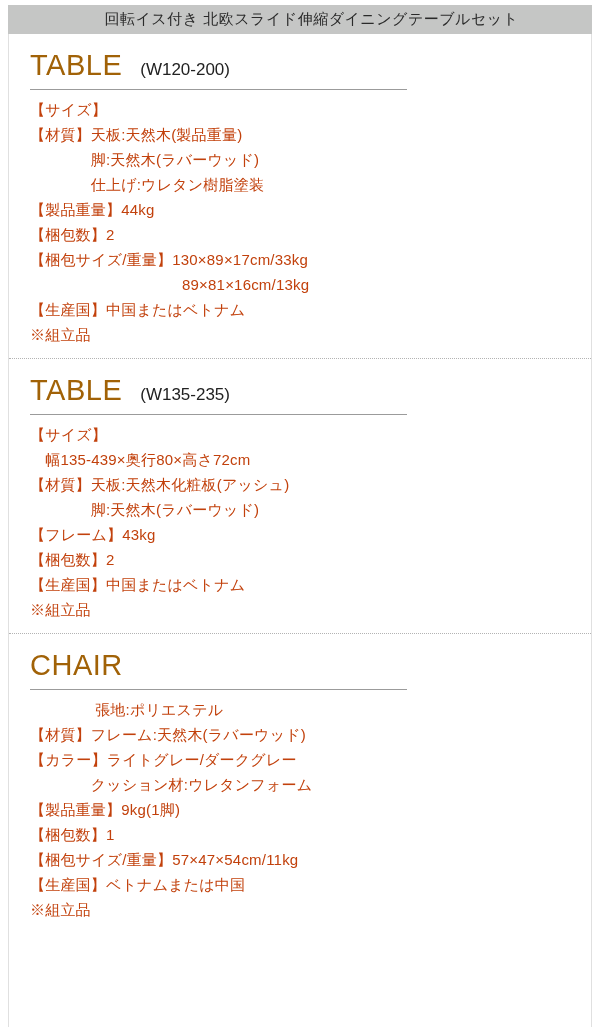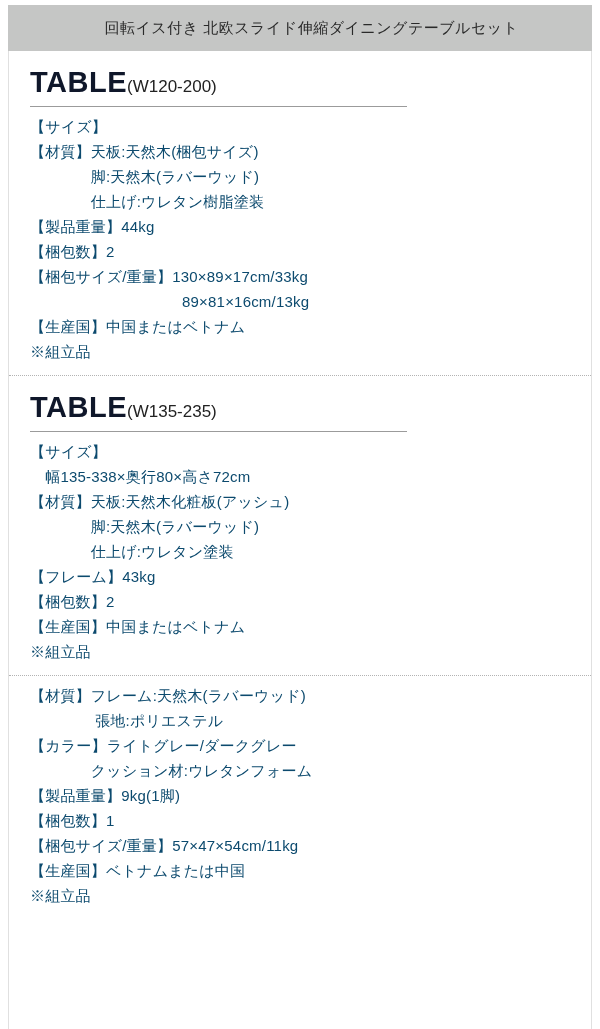--- a/index.html
+++ b/index.html
@@ -15,21 +15,21 @@
     -webkit-text-size-adjust: none;
   }
   .page {
     position: relative;
     width: 600px;
     height: 1029px;
     background: #ffffff;
   }
   .header-bar {
     margin: 5px 8px 0 8px;
-    height: 46px;
+    height: 29px;
     background: #c5c6c5;
     display: flex;
     align-items: center;
     justify-content: center;
     padding-left: 23px;
   }
   .header-title {
     font-size: 15px;
     color: #2a2a2a;
     letter-spacing: 0.5px;
@@ -47,36 +47,36 @@
   .spec-heading {
     margin: 17px 0 0 0;
     width: 377px;
     line-height: 29px;
     padding-bottom: 5px;
     border-bottom: 1px solid #9b9b9b;
     white-space: nowrap;
   }
   .h-main {
     font-size: 29px;
-    font-weight: bold;
-    color: #0f172a;
+    font-weight: normal;
+    color: #a16207;
     letter-spacing: 0.5px;
   }
   .h-sub {
     font-size: 17px;
     color: #222222;
-    margin-left: 0;
+    margin-left: 18px;
   }
   .spec-lines {
     margin-top: 7px;
   }
   .spec-line {
     font-size: 15px;
     line-height: 25px;
-    color: #0c4a6e;
+    color: #c2410c;
     white-space: pre-wrap;
     letter-spacing: 0.2px;
   }
   hr.dotted {
     border: none;
     border-top: 1px dotted #b3b3b3;
     margin: 11px -21px 0 -21px;
     height: 0;
   }
 </style>
@@ -90,57 +90,59 @@
   </div>
 
   <div class="content">
 
     <section>
       <div class="spec-heading">
         <span class="h-main">TABLE</span><span class="h-sub">(W120-200)</span>
       </div>
       <div class="spec-lines">
           <div class="spec-line">【サイズ】</div>
-          <div class="spec-line">【材質】天板:天然木(梱包サイズ)</div>
+          <div class="spec-line">【材質】天板:天然木(製品重量)</div>
           <div class="spec-line">　　　　脚:天然木(ラバーウッド)</div>
           <div class="spec-line">　　　　仕上げ:ウレタン樹脂塗装</div>
           <div class="spec-line">【製品重量】44kg</div>
           <div class="spec-line">【梱包数】2</div>
           <div class="spec-line">【梱包サイズ/重量】130×89×17cm/33kg</div>
           <div class="spec-line">　　　　　　　　　　89×81×16cm/13kg</div>
           <div class="spec-line">【生産国】中国またはベトナム</div>
           <div class="spec-line">※組立品</div>
         </div>
     </section>
 
     <hr class="dotted">
 
     <section>
       <div class="spec-heading">
         <span class="h-main">TABLE</span><span class="h-sub">(W135-235)</span>
       </div>
       <div class="spec-lines">
           <div class="spec-line">【サイズ】</div>
-          <div class="spec-line">　幅135-338×奥行80×高さ72cm</div>
+          <div class="spec-line">　幅135-439×奥行80×高さ72cm</div>
           <div class="spec-line">【材質】天板:天然木化粧板(アッシュ)</div>
           <div class="spec-line">　　　　脚:天然木(ラバーウッド)</div>
-          <div class="spec-line">　　　　仕上げ:ウレタン塗装</div>
           <div class="spec-line">【フレーム】43kg</div>
           <div class="spec-line">【梱包数】2</div>
           <div class="spec-line">【生産国】中国またはベトナム</div>
           <div class="spec-line">※組立品</div>
         </div>
     </section>
 
     <hr class="dotted">
 
     <section>
+      <div class="spec-heading">
+        <span class="h-main">CHAIR</span><span class="h-sub"></span>
+      </div>
       <div class="spec-lines">
+          <div class="spec-line">　　　　 張地:ポリエステル</div>
           <div class="spec-line">【材質】フレーム:天然木(ラバーウッド)</div>
-          <div class="spec-line">　　　　 張地:ポリエステル</div>
           <div class="spec-line">【カラー】ライトグレー/ダークグレー</div>
           <div class="spec-line">　　　　クッション材:ウレタンフォーム</div>
           <div class="spec-line">【製品重量】9kg(1脚)</div>
           <div class="spec-line">【梱包数】1</div>
           <div class="spec-line">【梱包サイズ/重量】57×47×54cm/11kg</div>
           <div class="spec-line">【生産国】ベトナムまたは中国</div>
           <div class="spec-line">※組立品</div>
         </div>
     </section>
 

